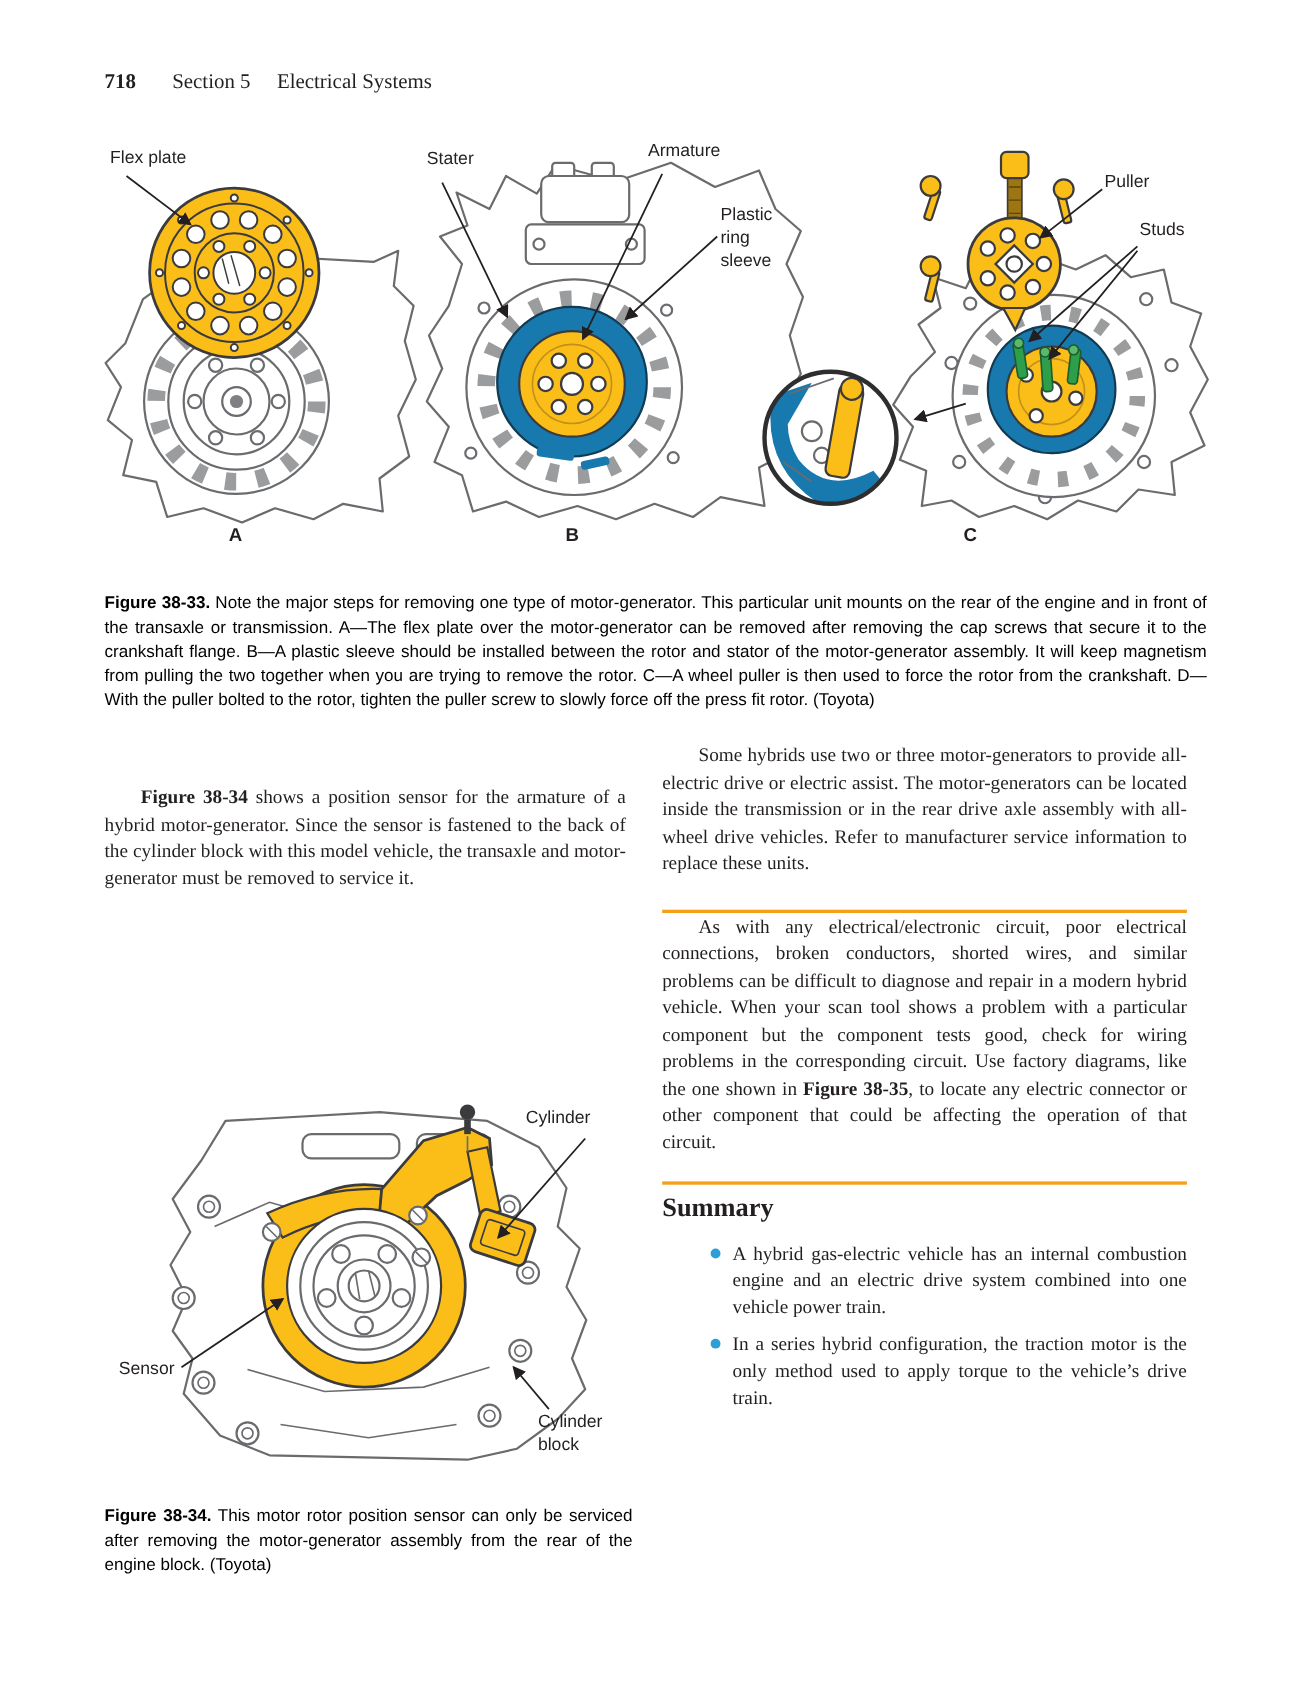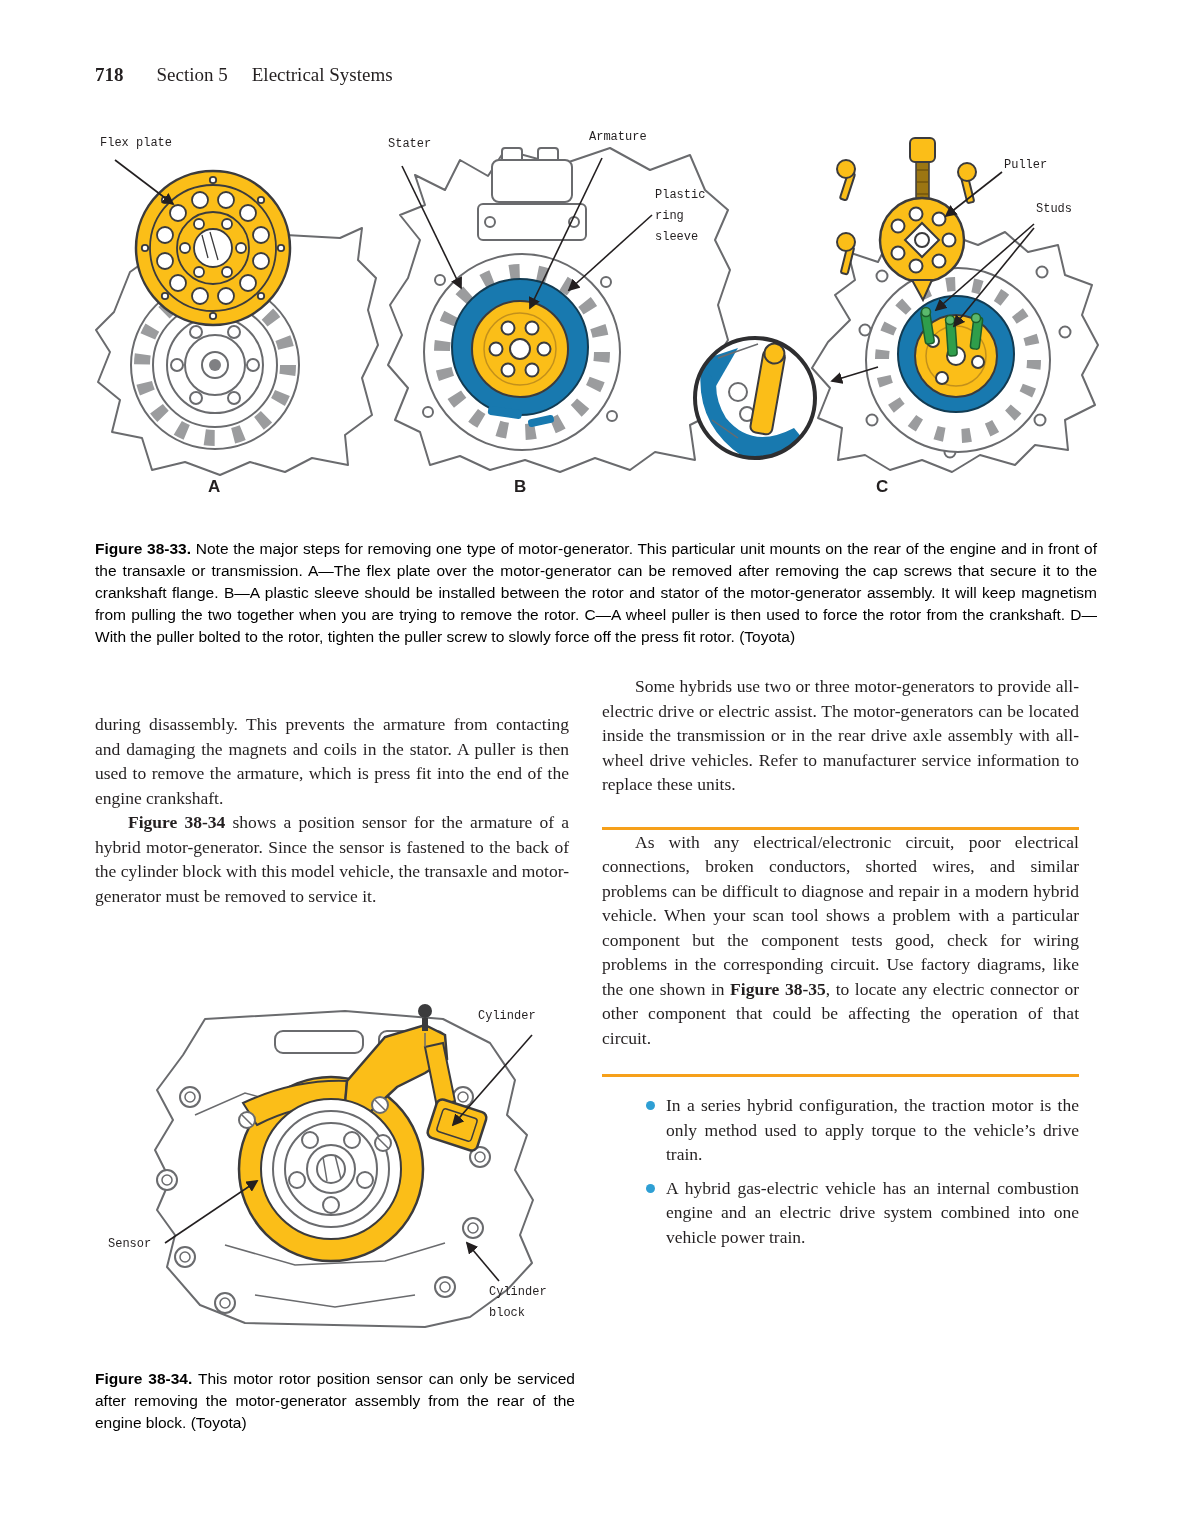--- a/index.html
+++ b/index.html
@@ -5,22 +5,22 @@
   html,body{margin:0;padding:0;}
   body{width:1190px;height:1530px;background:#ffffff;position:relative;
        font-family:"Liberation Serif",serif;color:#231F20;}
   .abs{position:absolute;}
   
   .page-header{left:95px;top:64px;font-size:19px;}
   .page-header .num{font-weight:bold;}
   .page-header .sec{margin-left:33px;}
   .page-header .ttl{margin-left:24px;margin-top:40px;}
   
-  .fig-label{position:absolute;font-family:Liberation Mono, monospace;
-             font-size:12px;line-height:21px;color:#231F20;white-space:pre-line;}
+  .fig-label{position:absolute;font-family:Liberation Sans, sans-serif;
+             font-size:16px;line-height:21px;color:#231F20;white-space:pre-line;}
   .panel-letter{position:absolute;font-family:"Liberation Sans",sans-serif;
                 font-size:17px;font-weight:bold;color:#231F20;}
   
   .caption{position:absolute;font-family:"Liberation Sans",sans-serif;
            font-size:15.5px;line-height:22px;text-align:justify;color:#000000;}
   .caption b{font-weight:bold;}
   
   .col{position:absolute;font-size:17.5px;line-height:24.5px;text-align:justify;}
   .col p{margin:0;}
   .col p.indent{text-indent:33px;}
@@ -222,32 +222,32 @@
 sleeve</div>
 <div class="fig-label" style="left:1004px;top:155px;">Puller</div>
 <div class="fig-label" style="left:1036px;top:199px;">Studs</div>
 <div class="panel-letter" style="left:208px;top:477px;">A</div>
 <div class="panel-letter" style="left:514px;top:477px;">B</div>
 <div class="panel-letter" style="left:876px;top:477px;">C</div>
 
 <p class="caption" style="left:95px;top:522px;width:1002px;"><b>Figure 38-33.</b><span> Note the major steps for removing one type of motor-generator. This particular unit mounts on the rear of the engine and in front of the transaxle or transmission. A—The flex plate over the motor-generator can be removed after removing the cap screws that secure it to the crankshaft flange. B—A plastic sleeve should be installed between the rotor and stator of the motor-generator assembly. It will keep magnetism from pulling the two together when you are trying to remove the rotor. C—A wheel puller is then used to force the rotor from the crankshaft. D—With the puller bolted to the rotor, tighten the puller screw to slowly force off the press fit rotor. (Toyota)</span></p>
 
 <div class="col" style="left:95px;top:712px;width:474px;">
-  <p>during disassembly. This prevents the armature from contacting and damaging the magnets and coils in the stator. A puller is then used to remove the armature, which is press fit into the end of the engine crankshaft.</p>
   <p class="indent"><span class="bold">Figure 38-34</span><span> shows a position sensor for the armature of a hybrid motor-generator. Since the sensor is fastened to the back of the cylinder block with this model vehicle, the transaxle and motor-generator must be removed to service it.</span></p>
 </div>
 
 <div class="col" style="left:602px;top:674px;width:477px;">
   <p class="indent">Some hybrids use two or three motor-generators to provide all-electric drive or electric assist. The motor-generators can be located inside the transmission or in the rear drive axle assembly with all-wheel drive vehicles. Refer to manufacturer service information to replace these units.</p>
   <div class="rule r1"></div>
   <p class="indent"><span>As with any electrical/electronic circuit, poor electrical connections, broken conductors, shorted wires, and similar problems can be difficult to diagnose and repair in a modern hybrid vehicle. When your scan tool shows a problem with a particular component but the component tests good, check for wiring problems in the corresponding circuit. Use factory diagrams, like the one shown in </span><span class="bold">Figure 38-35</span><span>, to locate any electric connector or other component that could be affecting the operation of that circuit.</span></p>
   <div class="rule r2"></div>
+  <h2 class="section-head">Summary</h2>
   <ul class="summary">
+    <li>A hybrid gas-electric vehicle has an internal combustion engine and an electric drive system combined into one vehicle power train.</li>
     <li>In a series hybrid configuration, the traction motor is the only method used to apply torque to the vehicle’s drive train.</li>
-    <li>A hybrid gas-electric vehicle has an internal combustion engine and an electric drive system combined into one vehicle power train.</li>
   </ul>
 </div>
 
 <svg class="abs" style="left:95px;top:985px;" width="495" height="360" viewBox="0 0 495 360">
   <g>
     <path class="case" d="M110,34 L250,26 L348,34 L395,58 L420,95 L412,130 L432,150 L420,185 L438,215 L425,250 L437,278 L412,305 L375,332 L330,342 L150,338 L105,320 L72,282 L80,250 L62,225 L75,195 L60,165 L78,135 L62,105 L88,70 Z"></path>
     <circle class="ln2" cx="368" cy="112" r="10"></circle>
       <circle cx="368" cy="112" r="5" class="detail"></circle>
     <circle class="ln2" cx="385" cy="172" r="10"></circle>
       <circle cx="385" cy="172" r="5" class="detail"></circle>

